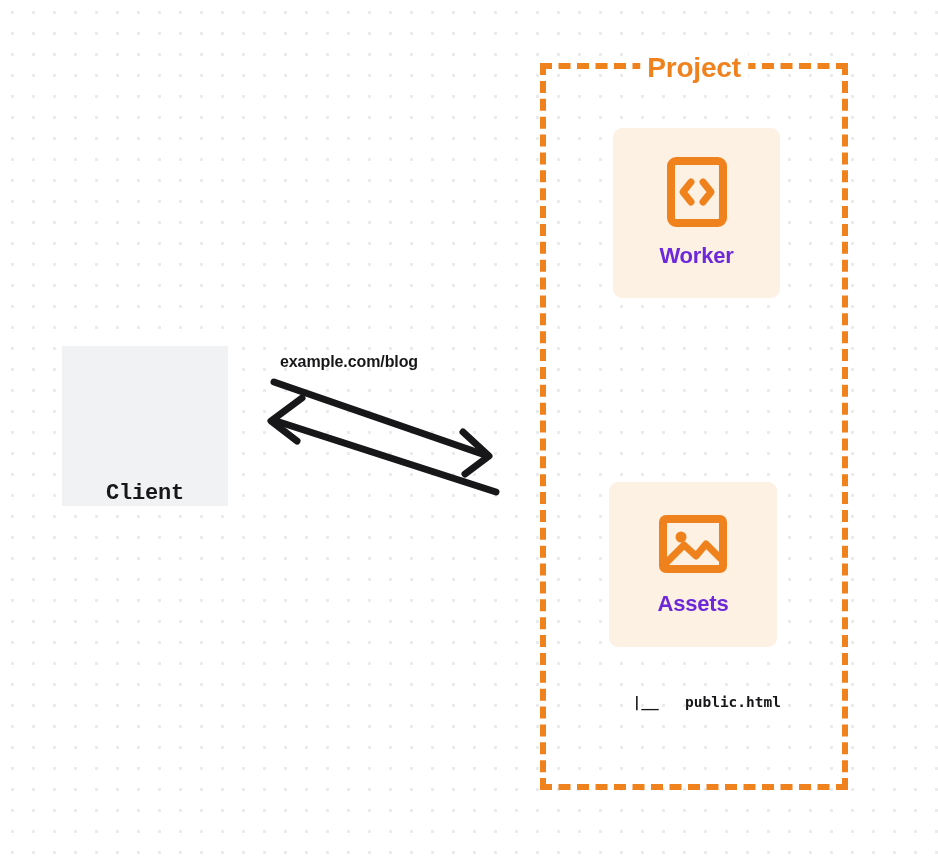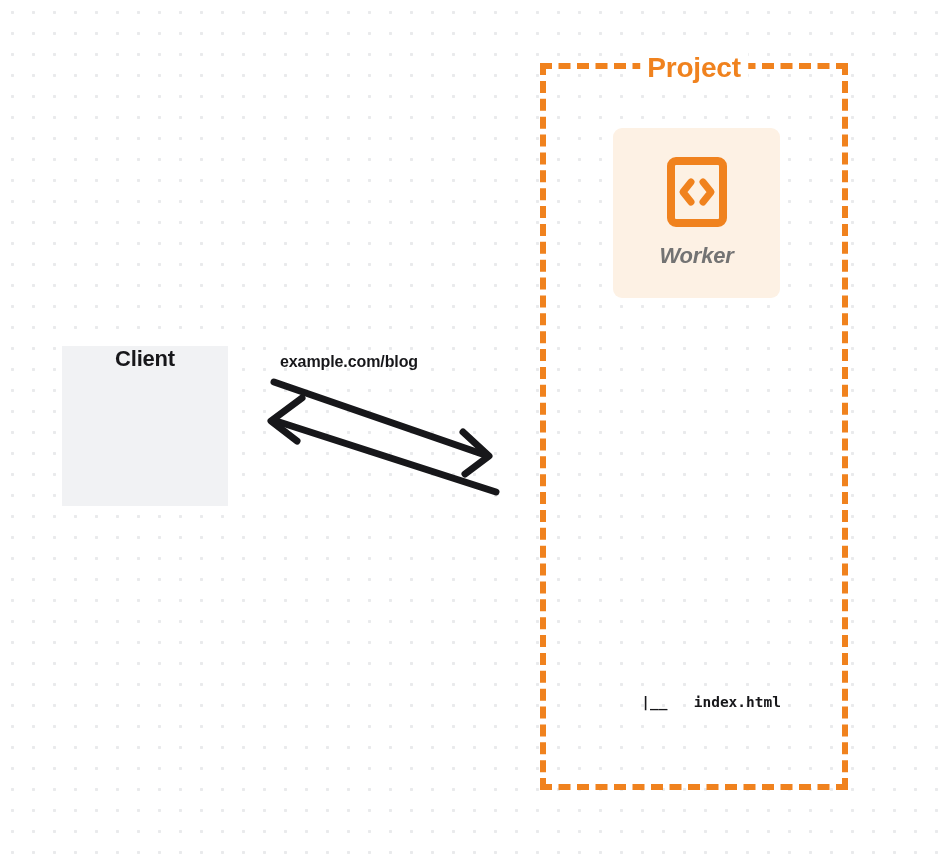--- a/index.html
+++ b/index.html
@@ -25,22 +25,23 @@
   
   .client-box {
     position: absolute;
     left: 62px;
     top: 346px;
     width: 166px;
     height: 160px;
     background: #f1f2f4;
     border-radius: 0;
     display: flex;
-    align-items: flex-start;
+    align-items: flex-end;
     justify-content: center;
+    font-family: Liberation Mono, monospace;
   }
   .client-label {
     font-size: 22px;
     font-weight: 700;
     color: #17171a;
     letter-spacing: -0.2px;
   }
 
   
   .edge-label {
@@ -110,23 +111,22 @@
     width: 168px;
     height: 165px;
   }
   .node-icon {
     line-height: 0;
     margin-bottom: 16px;
   }
   .node-label {
     font-size: 22px;
     font-weight: 700;
-    color: #737373;
+    color: #6d28d9;
     letter-spacing: -0.2px;
-    font-style: italic;
   }
 
   
   .file-tree {
     position: absolute;
     left: 560px;
     top: 650px;
     width: 221px;
     font-family: "DejaVu Sans Mono", "Liberation Mono", monospace;
     font-size: 14.5px;
@@ -166,19 +166,29 @@
     <span class="node-icon">
       <svg width="62" height="70" viewBox="0 0 62 70" fill="none">
         <rect x="5" y="4" width="52" height="62" rx="5" stroke="#f0821e" stroke-width="8"></rect>
         <path d="M25 25 L17 35 L25 45" stroke="#f0821e" stroke-width="7" stroke-linecap="round" stroke-linejoin="round"></path>
         <path d="M37 25 L45 35 L37 45" stroke="#f0821e" stroke-width="7" stroke-linecap="round" stroke-linejoin="round"></path>
       </svg>
     </span>
     <span class="node-label">Worker</span>
   </div>
 
+  <div class="node node-assets">
+    <span class="node-icon">
+      <svg width="70" height="62" viewBox="0 0 70 62" fill="none">
+        <rect x="5" y="6" width="60" height="50" rx="3" stroke="#f0821e" stroke-width="8"></rect>
+        <circle cx="23" cy="24" r="5.5" fill="#f0821e"></circle>
+        <path d="M9 49 L26 32 L38 43 L48 31 L62 45" stroke="#f0821e" stroke-width="7" stroke-linecap="round" stroke-linejoin="round"></path>
+      </svg>
+    </span>
+    <span class="node-label">Assets</span>
+  </div>
 
   <div class="file-tree">
-    <div>   |__   index.html</div>
+    <div>   |__   public.html</div>
     
   </div>
 
 </div>
 
 </body></html>

